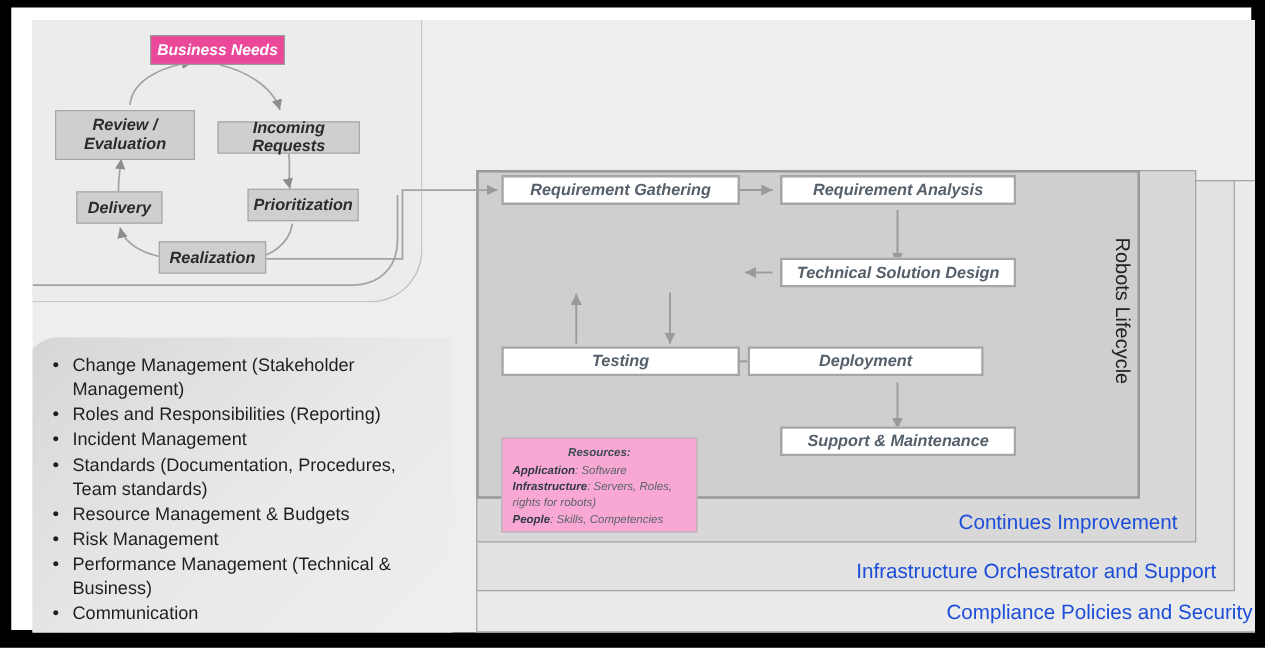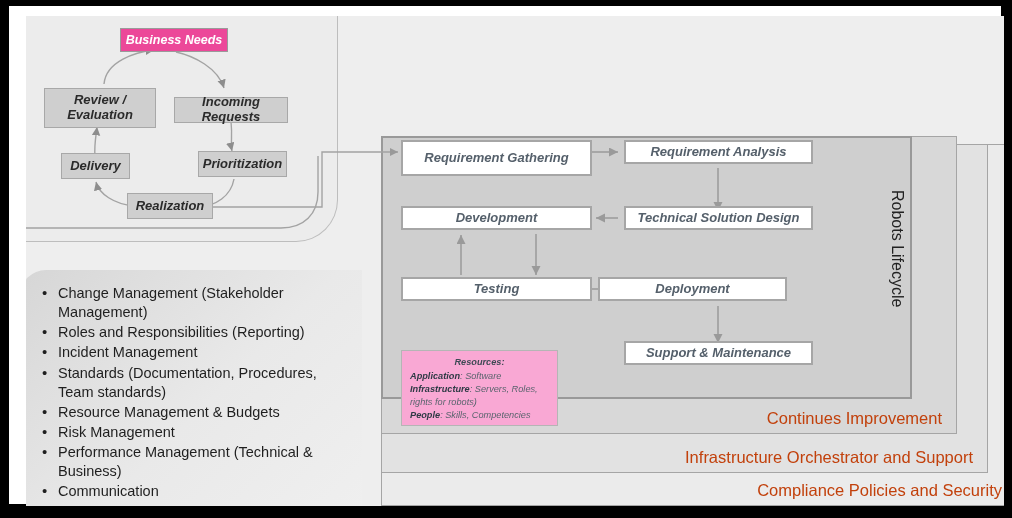--- a/index.html
+++ b/index.html
@@ -103,21 +103,21 @@
   
   .band{
     position:absolute;
     box-sizing:border-box;
     border:1.5px solid #a5a5a5;
   }
   .band-label{
     position:absolute;
     right:14px;bottom:5px;
     font-size:16.5px;
-    color:#c2410c;
+    color:#1d4ed8;
     white-space:nowrap;
   }
   #band-compliance{
     left:355px;top:128px;width:636px;height:362px;
     background:#ebebeb;
   }
   #band-infra{
     left:355px;top:128px;width:607px;height:329px;
     background:#e2e2e2;
   }
@@ -254,27 +254,26 @@
           <li>Roles and Responsibilities (Reporting)</li>
           <li>Incident Management</li>
           <li>Standards (Documentation, Procedures, Team standards)</li>
           <li>Resource Management &amp; Budgets</li>
           <li>Risk Management</li>
           <li>Performance Management (Technical &amp; Business)</li>
           <li>Communication</li>
         </ul>
       </div>
 
-      <div class="node white" style="left:375px;top:124px;width:191px;height:36px;">Requirement Gathering</div>
+      <div class="node white" style="left:375px;top:124px;width:191px;height:24px;">Requirement Gathering</div>
 
       <div class="node white" style="left:598px;top:124px;width:189px;height:24px;">Requirement Analysis</div>
 
       <div class="node white" style="left:598px;top:190px;width:189px;height:24px;">Technical Solution Design</div>
 
-      <div class="node white" style="left:375px;top:190px;width:191px;height:24px;">Development</div>
 
       <div class="node white" style="left:375px;top:261px;width:191px;height:24px;">Testing</div>
 
       <div class="node white" style="left:572px;top:261px;width:189px;height:24px;">Deployment</div>
 
       <div class="node white" style="left:598px;top:325px;width:189px;height:24px;">Support &amp; Maintenance</div>
 
       <div class="resources-box">
         <div class="rtitle">Resources:</div>
         <div>

